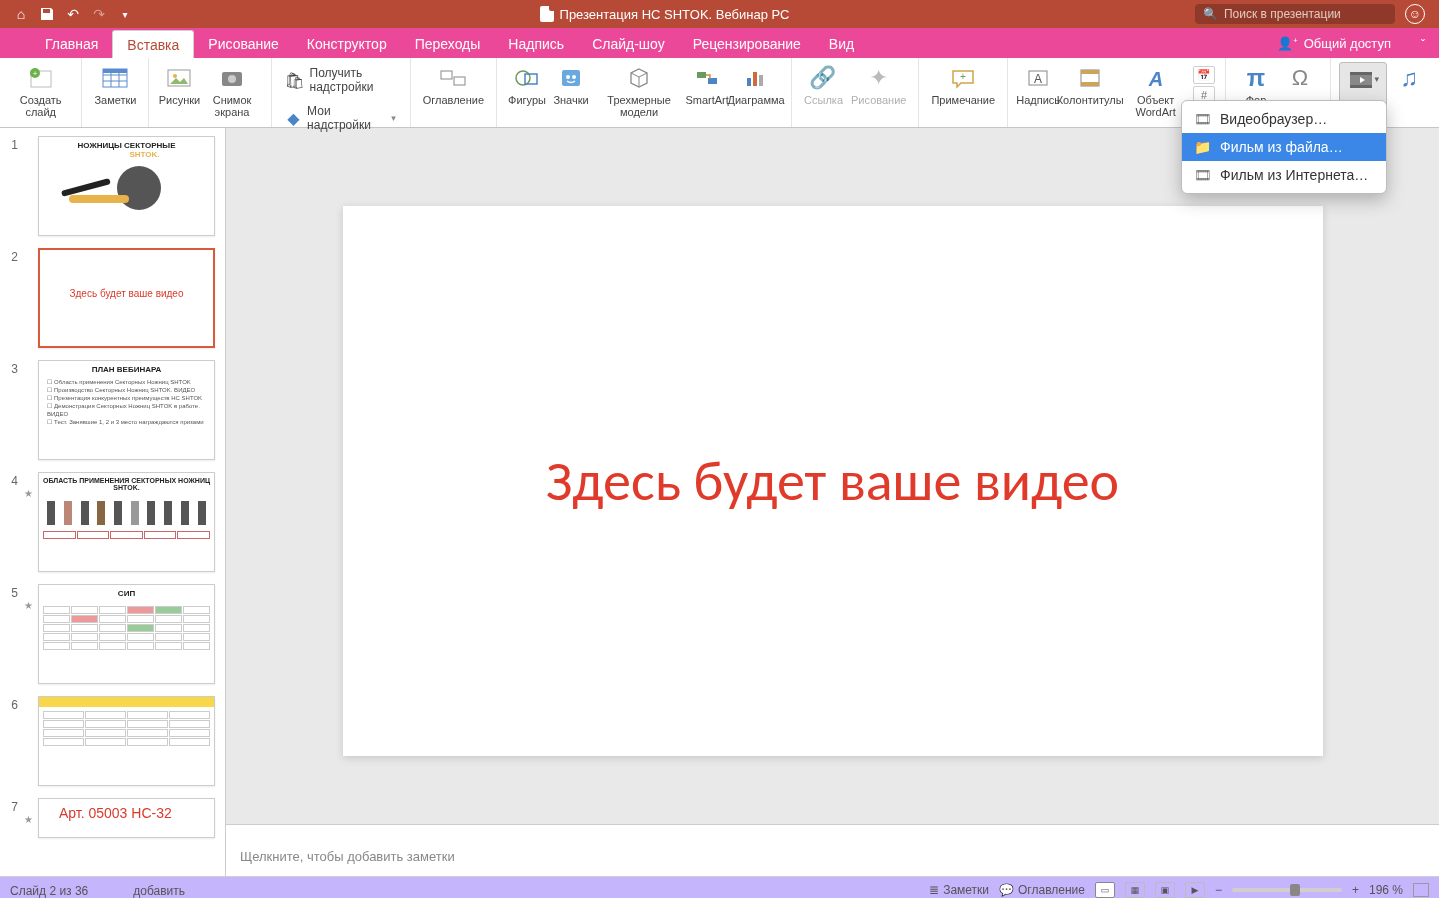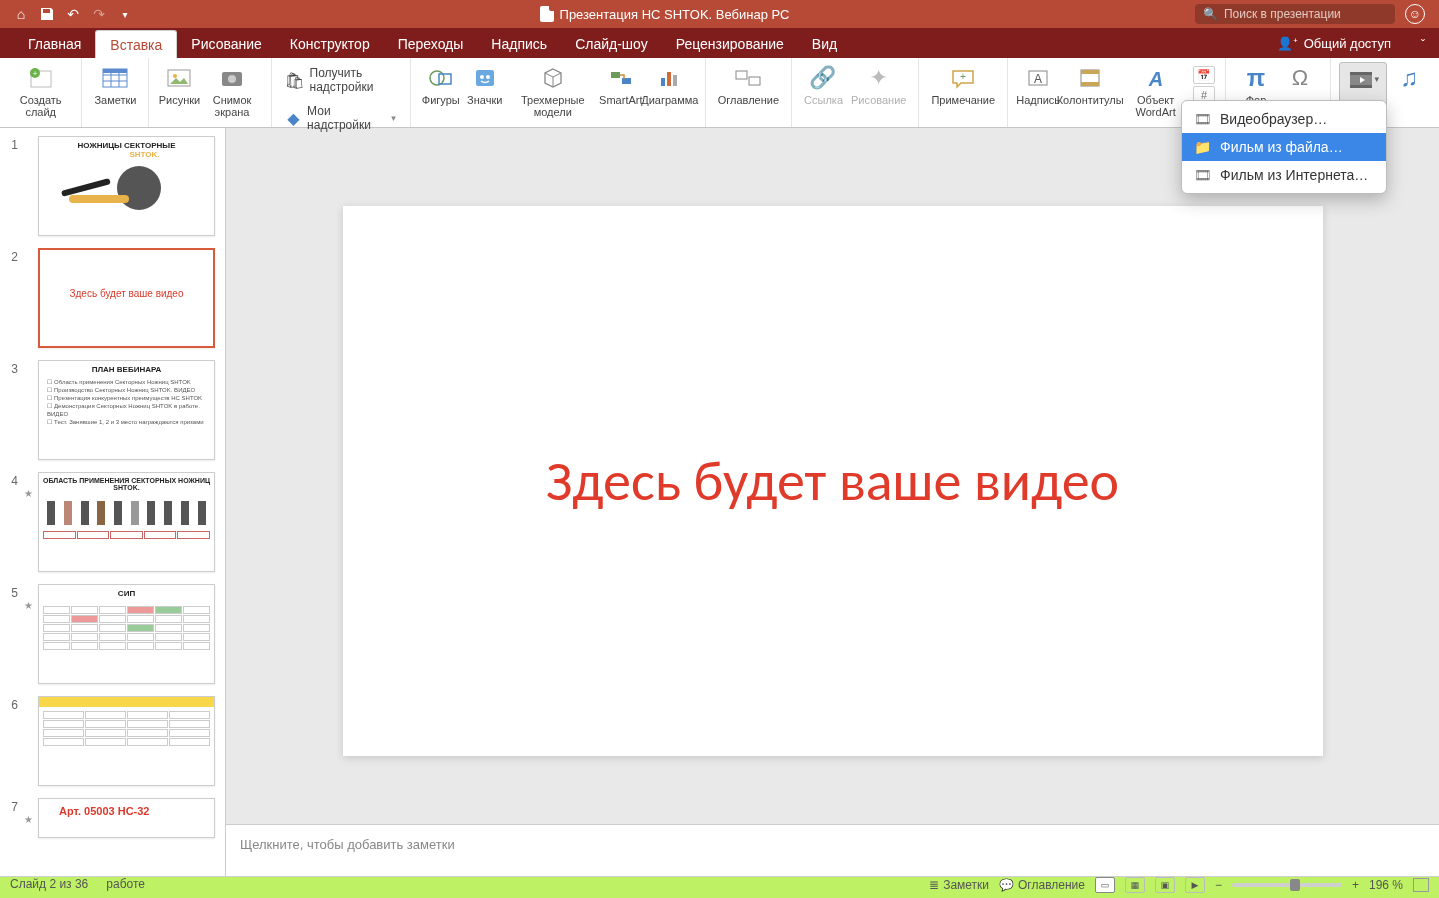--- a/index.html
+++ b/index.html
@@ -11,21 +11,21 @@
 .titlebar .qat .ic { width: 18px; height: 18px; display: flex; align-items: center; justify-content: center; font-size: 14px; color: #fff; }
 .titlebar .doc-title { flex: 1; text-align: center; display: flex; justify-content: center; align-items: center; gap: 6px; }
 .titlebar .doc-title .p-icon { width: 14px; height: 16px; background: #fff; border-radius: 2px; display:inline-block; position:relative; }
 .titlebar .doc-title .p-icon::after { content:""; position:absolute; top:0; right:0; width:5px; height:5px; background:#b74a36; border-bottom-left-radius:2px;}
 .titlebar .right { display: flex; align-items: center; gap: 10px; padding-right: 14px; }
 .titlebar .search { background: rgba(0,0,0,0.22); border-radius: 4px; height: 20px; width: 200px; display: flex; align-items: center; padding: 0 8px; color: #e6c8c1; font-size: 12px; }
 .titlebar .search .mag { margin-right: 6px; font-size: 12px; }
 .titlebar .face { width: 20px; height: 20px; border: 1.5px solid #fff; border-radius: 50%; display:flex; align-items:center; justify-content:center; font-size:12px;}
 
 
-.tabsbar { height: 30px; background: #7f1d1d; display: flex; align-items: flex-end; padding-left: 14px; color: #fff; font-size: 14px; position: relative;}
+.tabsbar { height: 30px; background: #ec4899; display: flex; align-items: flex-end; padding-left: 31px; color: #fff; font-size: 14px; position: relative;}
 .tabsbar .tab { padding: 6px 14px; cursor: pointer; }
 .tabsbar .tab.active { background: #fff; color: #b74a36; border-top-left-radius: 3px; border-top-right-radius: 3px; border:1px solid #cfcfcf; border-bottom:none; position:relative; top:1px;}
 .tabsbar .share { margin-left: auto; margin-right: 30px; display:flex; align-items:center; gap:6px; font-size:13px; padding-bottom:6px;}
 .tabsbar .caret-up { margin-right: 14px; padding-bottom:6px; font-size:12px;}
 
 
 .ribbon { height: 70px; background: #fff; border-bottom: 1px solid #c5c5c5; display: flex; align-items: stretch; position:relative; z-index:5;}
 .ribbon .grp { display: flex; flex-direction: row; align-items: flex-start; padding: 4px 8px; border-right: 1px solid #e5e5e5; }
 .ribbon .btn { display: flex; flex-direction: column; align-items: center; justify-content: flex-start; padding: 2px 4px; font-size: 11px; color: #444; min-width: 44px; text-align: center; gap:2px; cursor:pointer;}
 .ribbon .btn.disabled { color: #b0b0b0; }
@@ -51,37 +51,37 @@
 
 .thumbs { width: 226px; background: #fff; border-right: 1px solid #ccc; overflow: hidden; padding: 8px 10px 0 4px;}
 .thumb-row { display: flex; gap: 6px; margin-bottom: 12px;}
 .thumb-row .num { width: 14px; font-size: 12px; color: #666; text-align: right; padding-top: 2px;}
 .thumb-row .starcol { width:8px; font-size:10px; color:#999; padding-top:16px;}
 .thumb { flex:1; height: 100px; background: #fff; border: 1px solid #ccc; box-shadow: 0 1px 2px rgba(0,0,0,0.08); position: relative; overflow:hidden;}
 .thumb.selected { border: 2px solid #d75b3b; }
 .thumb .t-title { font-size: 8px; font-weight: bold; text-align: center; padding: 4px 2px; color:#222;}
 .thumb .t-red { color: #d93a2b; font-size: 10px; text-align: center; padding-top: 38px;}
 .thumb .t-body { font-size:6px; color:#555; padding:0 8px; line-height:8px;}
-.thumb .t-art { color:#d93a2b; font-size:11px; font-weight:bold; padding:6px 0 0 20px;}
+.thumb .t-art { color:#d93a2b; font-size:14px; font-weight:normal; padding:6px 0 0 20px;}
 .thumb .cable-row { display:flex; justify-content:space-around; padding:6px 4px;}
 .thumb .cable-row span { width:8px; height:24px; background:#555; display:inline-block;}
 .thumb .yellow-band { background:#f9d74a; height:10px;}
 .thumb .grid { display:grid; grid-template-columns:repeat(6,1fr); gap:1px; padding:4px; font-size:4px;}
 .thumb .grid span { border:0.5px solid #ccc; height:8px;}
 
 
 .canvas-wrap { flex: 1; background: #e9e9e9; display: flex; flex-direction: column; }
 .canvas-scroll { flex:1; display:flex; align-items:center; justify-content:center; padding:20px 40px 10px; position:relative;}
 .slide { width: 980px; height: 550px; background: #fff; box-shadow: 0 2px 8px rgba(0,0,0,0.15); display:flex; align-items:center; justify-content:center;}
 .slide .main-text { font-size: 56px; color: #e03a2b; font-family: Calibri, Arial, sans-serif; }
 
-.notes { height: 52px; background: #fff; border-top: 1px solid #ccc; padding: 12px 14px; color: #888; font-size: 13px;}
-
-
-.statusbar { height: 22px; background: #bef264; border-top: 1px solid #cfcfcf; display: flex; align-items: flex-start; font-size: 12px; color: #555; padding: 0 10px;}
+.notes { height: 52px; background: #fff; border-top: 1px solid #ccc; padding: 24px 14px; color: #888; font-size: 13px;}
+
+
+.statusbar { height: 22px; background: #c4b5fd; border-top: 1px solid #cfcfcf; display: flex; align-items: flex-end; font-size: 12px; color: #555; padding: 0 10px; gap: 27px;}
 .statusbar .right { margin-left: auto; display:flex; align-items:center; gap:10px;}
 .statusbar .viewbtn { width:20px; height:16px; border:1px solid #bbb; border-radius:2px; display:flex; align-items:center; justify-content:center; font-size:9px; cursor:pointer;}
 .statusbar .viewbtn.active { background:#fff; border-color:#888;}
 .statusbar .slider { width:110px; height:4px; background:#cfcfcf; position:relative; border-radius:2px;}
 .statusbar .slider .knob { position:absolute; left:58px; top:-4px; width:10px; height:12px; background:#888; border-radius:2px;}
 .statusbar .chip { display:flex; align-items:center; gap:4px; cursor:pointer;}
 .statusbar .fit-ic { width:16px; height:14px; border:1px solid #999; position:relative;}
 
 
 .svg-ic { display:block; }
@@ -189,20 +189,31 @@
       <div class="hbtn">
         <span class="ic" style="color:#4a86c7;">◆</span>
         <span>Мои надстройки</span>
         <span style="font-size:9px;color:#888;">▾</span>
       </div>
     </div>
   </div>
   <div class="grp">
     <div class="btn">
       <div class="ic">
+        <svg width="30" height="24">
+            <rect x="3" y="5" width="11" height="8" fill="#fff" stroke="#888"></rect>
+            <rect x="16" y="11" width="11" height="8" fill="#fff" stroke="#888"></rect>
+          </svg>
+      </div>
+      <div class="lbl">Оглавление</div>
+    </div>
+  </div>
+  <div class="grp">
+    <div class="btn">
+      <div class="ic">
         <svg width="28" height="24">
             <circle cx="10" cy="12" r="7" fill="none" stroke="#6b9b5a" stroke-width="1.5"></circle>
             <rect x="12" y="8" width="12" height="10" fill="none" stroke="#4a86c7" stroke-width="1.5"></rect>
           </svg>
       </div>
       <div class="lbl">Фигуры</div>
     </div>
     <div class="btn">
       <div class="ic">
         <svg width="28" height="24">
@@ -235,31 +246,20 @@
     </div>
     <div class="btn">
       <div class="ic">
         <svg width="28" height="24">
             <rect x="5" y="12" width="4" height="8" fill="#4a86c7"></rect>
             <rect x="11" y="6" width="4" height="14" fill="#d06a3a"></rect>
             <rect x="17" y="9" width="4" height="11" fill="#aaa"></rect>
           </svg>
       </div>
       <div class="lbl">Диаграмма</div>
-    </div>
-  </div>
-  <div class="grp">
-    <div class="btn">
-      <div class="ic">
-        <svg width="30" height="24">
-            <rect x="3" y="5" width="11" height="8" fill="#fff" stroke="#888"></rect>
-            <rect x="16" y="11" width="11" height="8" fill="#fff" stroke="#888"></rect>
-          </svg>
-      </div>
-      <div class="lbl">Оглавление</div>
     </div>
   </div>
   <div class="grp">
     <div class="btn disabled">
       <div class="ic" style="color:#bbb;">🔗</div>
       <div class="lbl">Ссылка</div>
     </div>
     <div class="btn disabled">
       <div class="ic" style="color:#bbb;">✦</div>
       <div class="lbl">Рисование</div>
@@ -497,21 +497,21 @@
       </div>
     </div>
     <div class="notes">
       <span>Щелкните, чтобы добавить заметки</span>
     </div>
   </div>
 </div>
 
 <div class="statusbar">
   <span>Слайд 2 из 36</span>
-  <span style="margin-left:18px;">работе</span>
+  <span style="margin-left:18px;">добавить</span>
   <div class="right">
     <div class="chip">
       <span>≣</span>
       <span>Заметки</span>
     </div>
     <div class="chip">
       <span>💬</span>
       <span>Оглавление</span>
     </div>
     <div class="viewbtn active">▭</div>

